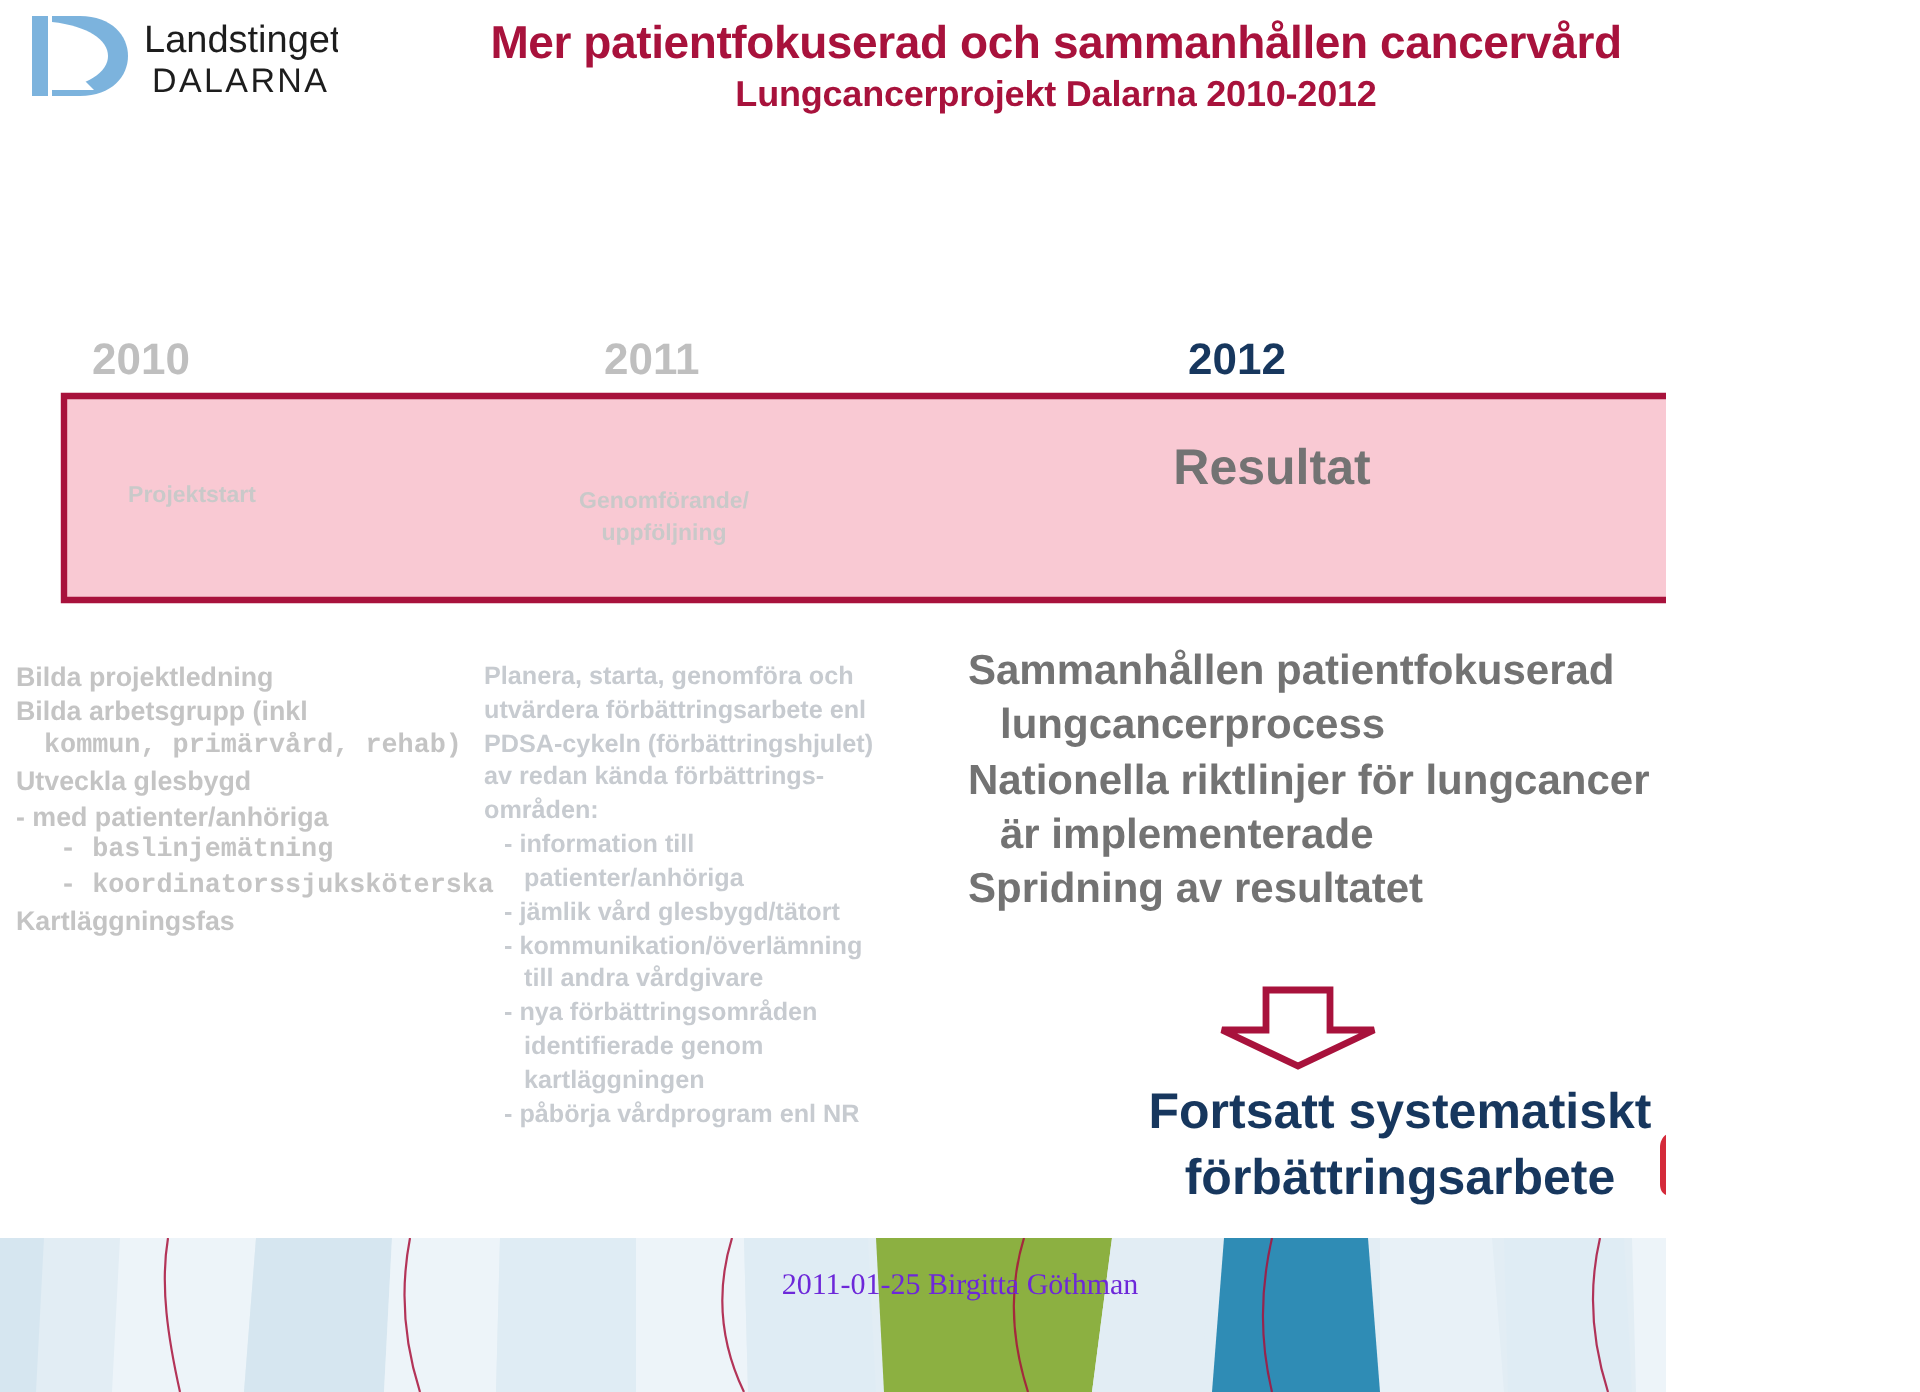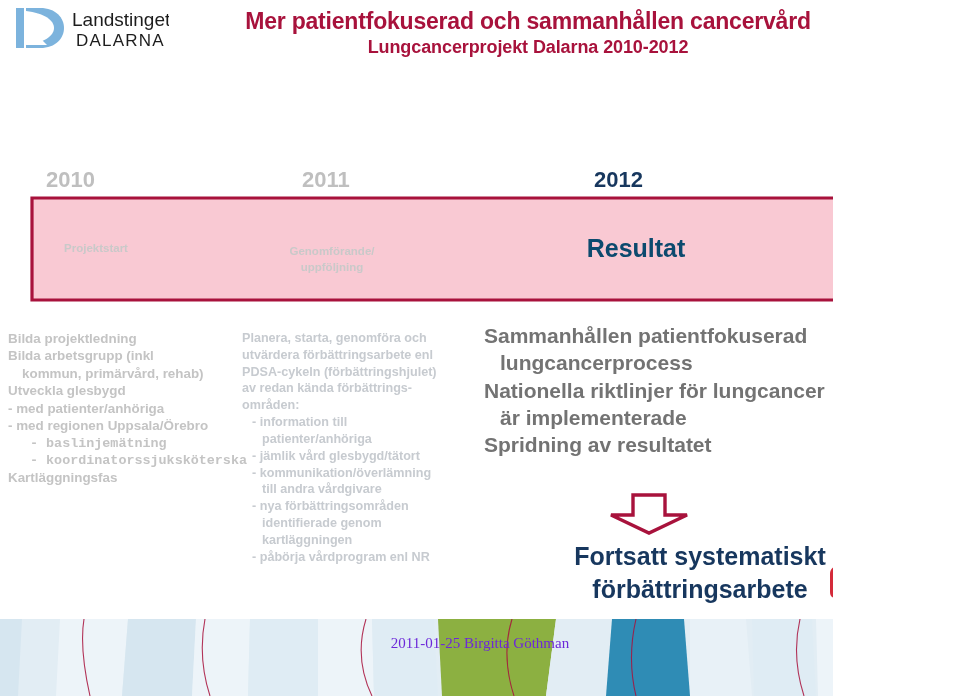--- a/index.html
+++ b/index.html
@@ -33,32 +33,32 @@
   .year.y2{left:302px;color:#bfbfbf;}
   .year.y3{left:594px;color:#17375e;}
 
   
   .arrow-band{position:absolute;left:30px;top:196px;width:920px;height:106px;}
   .arrow-band svg{display:block;}
 
   .phase{position:absolute;font-weight:bold;text-align:center;}
   .phase.p1{left:36px;top:242px;width:120px;font-size:11.5px;color:#c9c9c9;}
   .phase.p2{left:262px;top:243px;width:140px;font-size:11.5px;color:#c9c9c9;line-height:1.42;}
-  .phase.p3{left:556px;top:234px;width:160px;font-size:25px;color:#0c4a6e;}
+  .phase.p3{left:556px;top:220px;width:160px;font-size:25px;color:#737373;}
 
   
   .col{position:absolute;}
 
   .col-left{
     left:8px;top:330px;width:232px;
     font-size:13.4px;color:#c4c4c4;font-weight:bold;line-height:1.30;
     text-align:left;
   }
   .col-left .ln{white-space:nowrap;}
-  .col-left .ind1{padding-left:14px;}
+  .col-left .ind1{padding-left:14px;font-family:Liberation Mono, monospace;}
   .col-left .ind2{padding-left:22px;font-family:Liberation Mono, monospace;}
 
   .col-mid{
     left:242px;top:330px;width:244px;
     font-size:12.6px;color:#c7cbd0;font-weight:bold;line-height:1.335;
     text-align:left;
   }
   .col-mid .ln{white-space:nowrap;}
   .col-mid .ind1{padding-left:10px;}
   .col-mid .ind2{padding-left:20px;}
@@ -133,21 +133,20 @@
     <div>uppföljning</div>
   </div>
   <div class="phase p3">Resultat</div>
 
   <div class="col col-left">
     <div class="ln">Bilda projektledning</div>
     <div class="ln">Bilda arbetsgrupp (inkl</div>
     <div class="ln ind1">kommun, primärvård, rehab)</div>
     <div class="ln">Utveckla glesbygd</div>
     <div class="ln">- med patienter/anhöriga</div>
-    <div class="ln">- med regionen Uppsala/Örebro</div>
     <div class="ln ind2">- baslinjemätning</div>
     <div class="ln ind2">- koordinatorssjuksköterska</div>
     <div class="ln">Kartläggningsfas</div>
   </div>
 
   <div class="col col-mid">
     <div class="ln">Planera, starta, genomföra och</div>
     <div class="ln">utvärdera förbättringsarbete enl</div>
     <div class="ln">PDSA-cykeln (förbättringshjulet)</div>
     <div class="ln">av redan kända förbättrings-</div>

